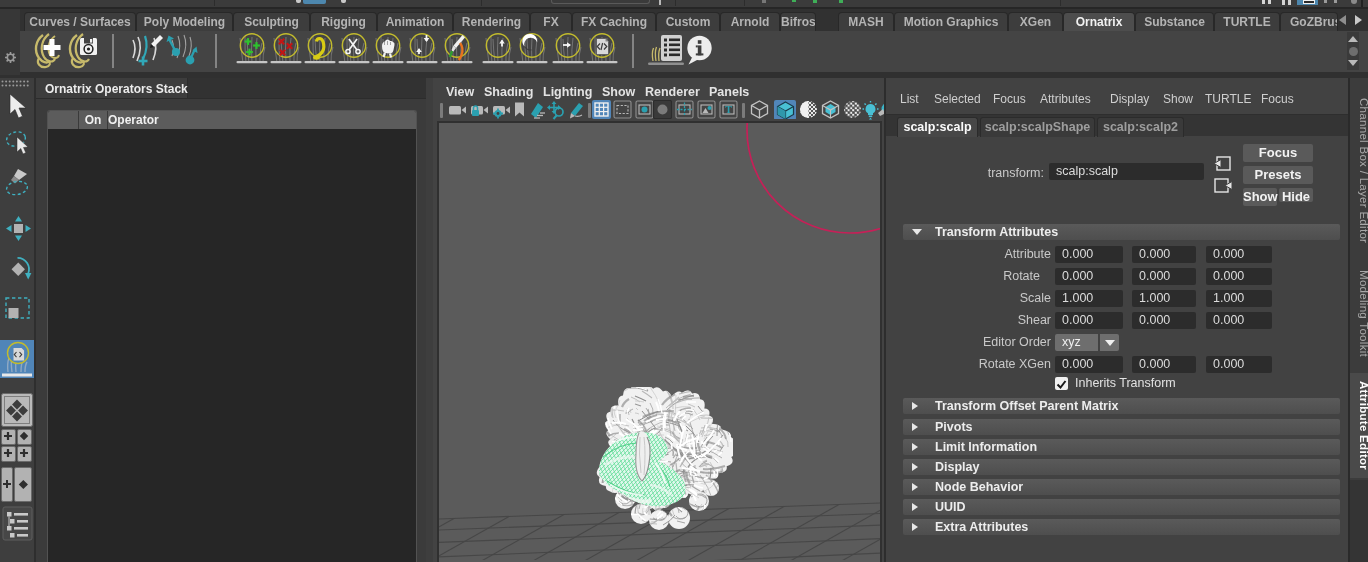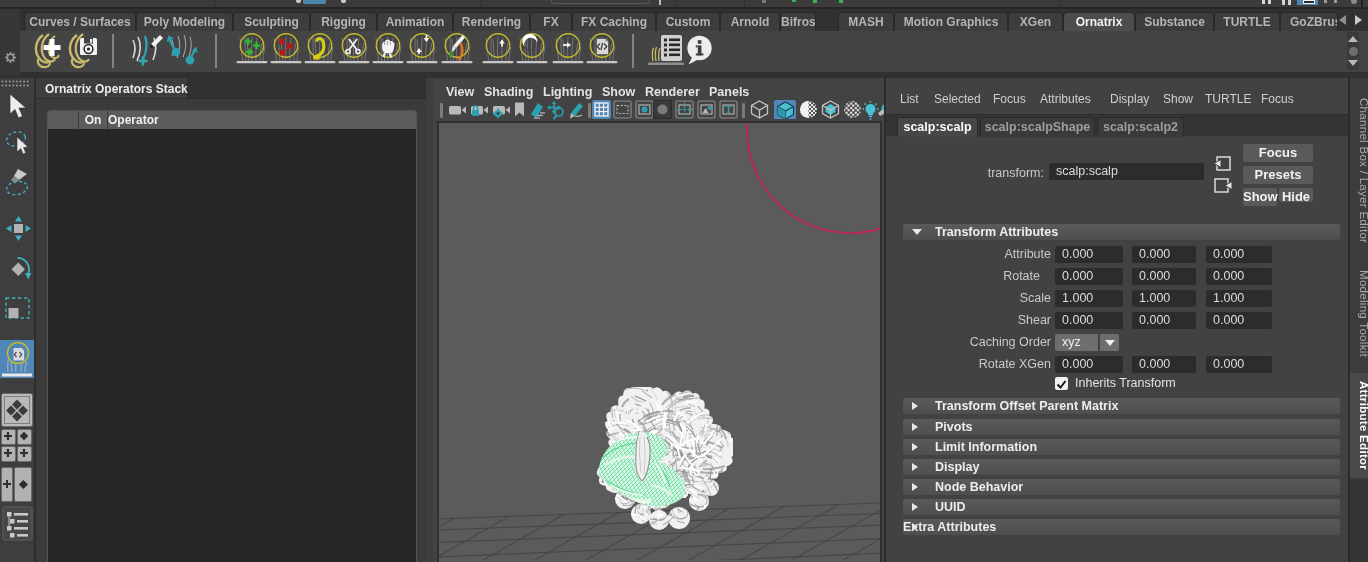--- a/index.html
+++ b/index.html
@@ -1423,40 +1423,40 @@
       <div class="aefield" style="left:246px;top:190px;width:64px">0.000</div>
       <div class="aefield" style="left:320px;top:190px;width:66px">0.000</div>
       <div class="aelabel" style="left:35px;top:213px;width:130px">Scale</div>
       <div class="aefield" style="left:169px;top:212px;width:68px">1.000</div>
       <div class="aefield" style="left:246px;top:212px;width:64px">1.000</div>
       <div class="aefield" style="left:320px;top:212px;width:66px">1.000</div>
       <div class="aelabel" style="left:35px;top:235px;width:130px">Shear</div>
       <div class="aefield" style="left:169px;top:234px;width:68px">0.000</div>
       <div class="aefield" style="left:246px;top:234px;width:64px">0.000</div>
       <div class="aefield" style="left:320px;top:234px;width:66px">0.000</div>
-      <div class="aelabel" style="left:35px;top:257px;width:130px">Caching Order</div>
+      <div class="aelabel" style="left:35px;top:257px;width:130px">Editor Order</div>
       <div class="abs" style="left:169px;top:256px;width:43px;height:17px;background:#6e6e6e;border-radius:2px 0 0 2px;color:#f0f0f0;font-size:12.5px;line-height:17px;padding-left:7px">xyz</div>
       <div class="abs" style="left:214px;top:256px;width:19px;height:17px;background:#6e6e6e;border-radius:0 2px 2px 0">
         <span style="position:absolute;left:4.5px;top:6px;width:0;height:0;border-left:5px solid transparent;border-right:5px solid transparent;border-top:6px solid #f0f0f0"></span>
       </div>
       <div class="aelabel" style="left:35px;top:279px;width:130px">Rotate XGen</div>
       <div class="aefield" style="left:169px;top:278px;width:68px">0.000</div>
       <div class="aefield" style="left:246px;top:278px;width:64px">0.000</div>
       <div class="aefield" style="left:320px;top:278px;width:66px">0.000</div>
       <div class="abs" style="left:169px;top:299px;width:13px;height:13px;background:#f0f0f0;border-radius:2px"><svg width="13" height="13">
           <path d="M2.5,6.5 L5.5,9.5 L10.5,3" stroke="#1a1a1a" stroke-width="2" fill="none"></path>
         </svg></div>
       <div class="abs" style="left:189px;top:298px;color:#e2e2e2;font-size:12.5px">Inherits Transform</div>
       <div class="aehdr" style="top:320px"><span class="tri right" style="position:absolute;left:9px;top:4px"></span><span style="padding-left:32px">Transform Offset Parent Matrix</span></div>
       <div class="aehdr" style="top:341px"><span class="tri right" style="position:absolute;left:9px;top:4px"></span><span style="padding-left:32px">Pivots</span></div>
       <div class="aehdr" style="top:361px"><span class="tri right" style="position:absolute;left:9px;top:4px"></span><span style="padding-left:32px">Limit Information</span></div>
       <div class="aehdr" style="top:381px"><span class="tri right" style="position:absolute;left:9px;top:4px"></span><span style="padding-left:32px">Display</span></div>
       <div class="aehdr" style="top:421px"><span class="tri right" style="position:absolute;left:9px;top:4px"></span><span style="padding-left:32px">UUID</span></div>
       <div class="aehdr" style="top:401px"><span class="tri right" style="position:absolute;left:9px;top:4px"></span><span style="padding-left:32px">Node Behavior</span></div>
-      <div class="aehdr" style="top:441px"><span class="tri right" style="position:absolute;left:9px;top:4px"></span><span style="">Extra Attributes</span></div>
+      <div class="aehdr" style="top:441px"><span class="tri right" style="position:absolute;left:9px;top:4px"></span><span style="padding-left:32px">Extra Attributes</span></div>
 </div>
 
 <div class="abs" id="sidebar">
   <div class="vtab" style="top:5px;height:175px">Channel Box / Layer Editor</div>
   <div class="vtab" style="top:188px;height:95px">Modeling Toolkit</div>
   <div class="vtab act" style="top:295px;height:105px;background:#4a4a4a">Attribute Editor</div>
       <div class="abs" style="left:0;top:402px;width:20px;height:82px;background:#343434"></div>
 </div>
 
 </div>

